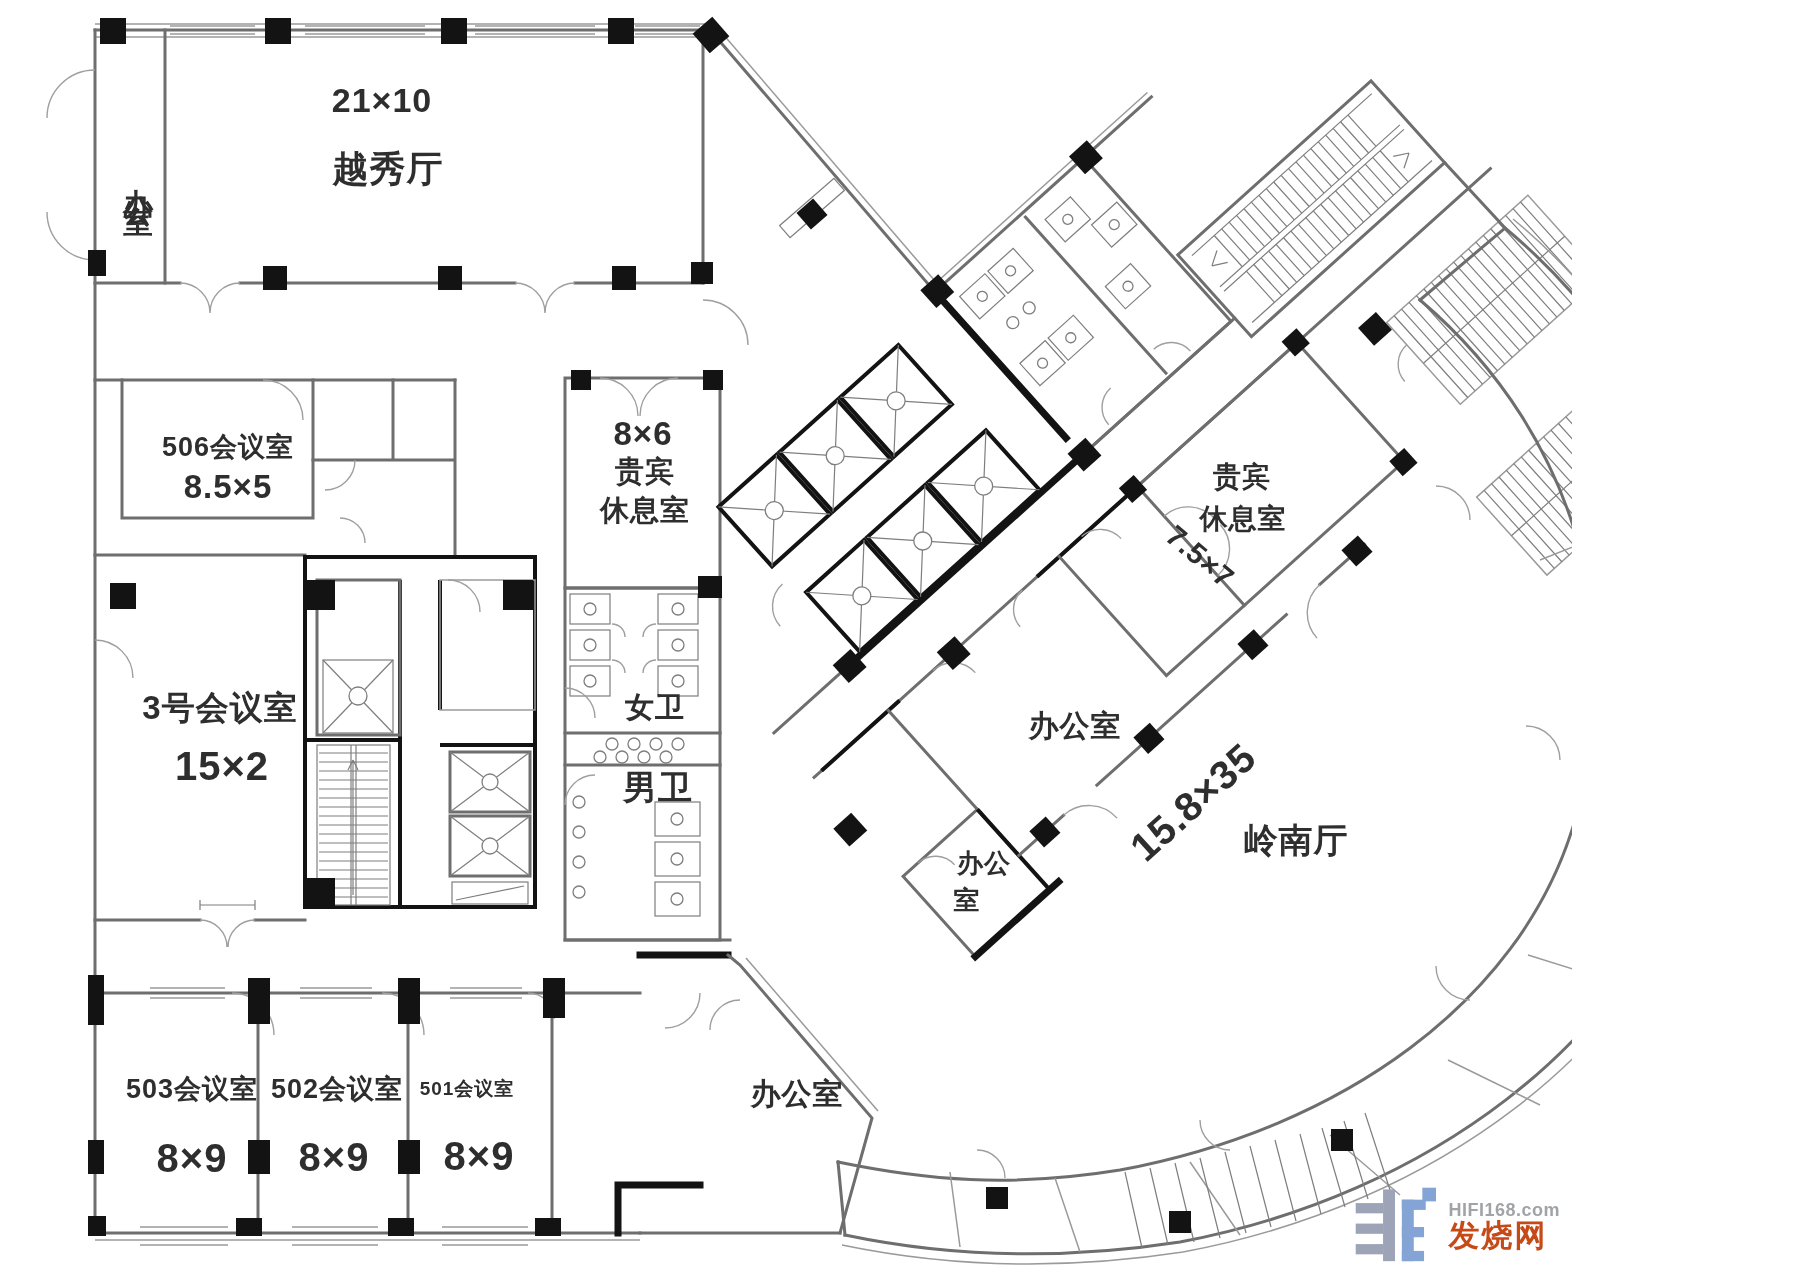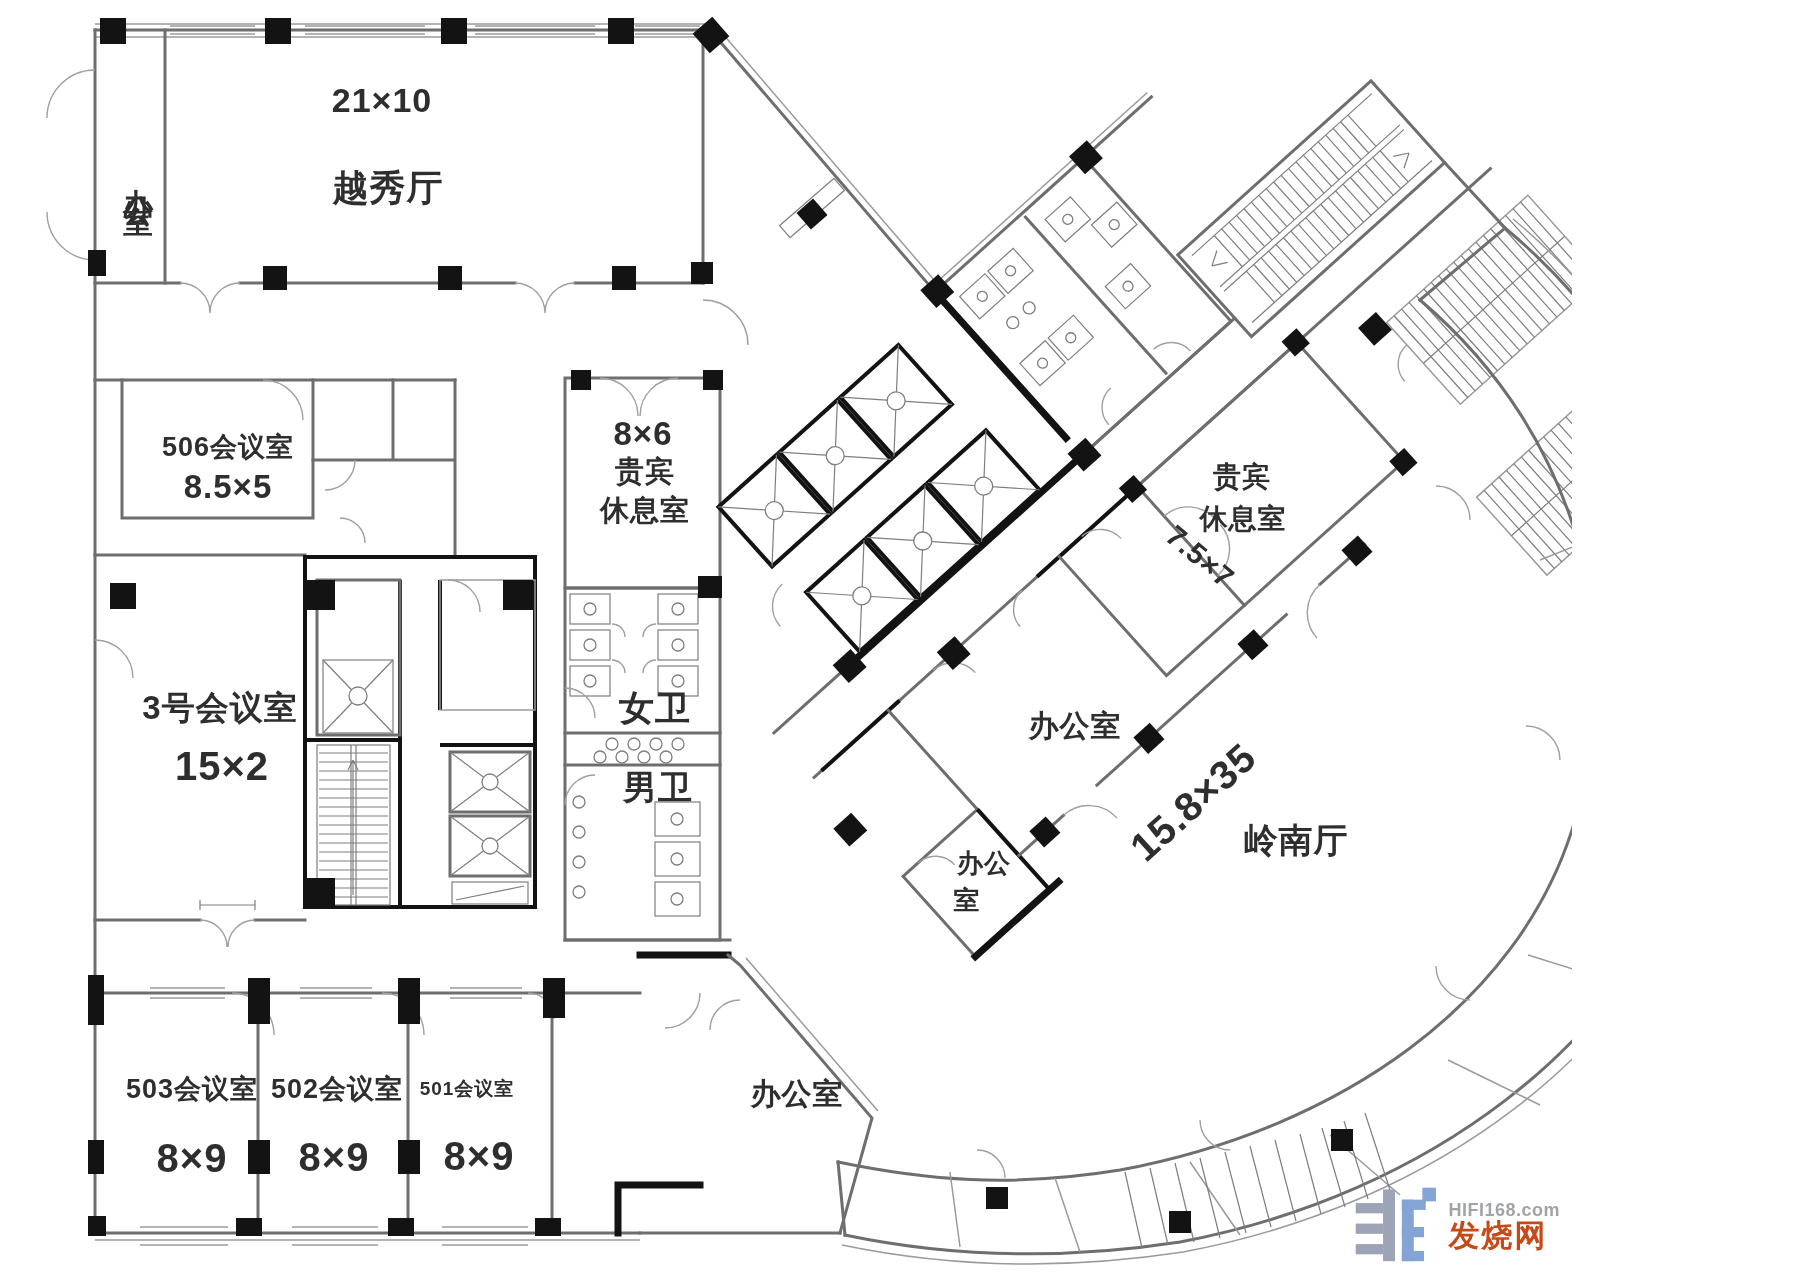--- a/index.html
+++ b/index.html
@@ -319,33 +319,33 @@
     <rect x="88" y="1216" width="18" height="20" class="col"></rect>
     <rect x="236" y="1218" width="26" height="18" class="col"></rect>
     <rect x="388" y="1218" width="26" height="18" class="col"></rect>
     <rect x="535" y="1218" width="26" height="18" class="col"></rect>
   </g>
 </svg>
 
   <div class="lbl vert" style="left:138px;top:176px;font-size:30px;">办公室</div>
 
   <div class="lbl" style="left:382px;top:100px;font-size:34px;">21×10</div>
-  <div class="lbl" style="left:388px;top:188px;font-size:36px;">越秀厅</div>
+  <div class="lbl" style="left:388px;top:172px;font-size:36px;font-family:Liberation Mono, monospace;">越秀厅</div>
 
   <div class="lbl" style="left:228px;top:447px;font-size:27px;">506会议室</div>
   <div class="lbl" style="left:218px;top:486px;font-size:33px;margin-left:10px;">8.5×5</div>
 
   <div class="lbl" style="left:643px;top:433px;font-size:33px;">8×6</div>
   <div class="lbl" style="left:645px;top:471px;font-size:29px;">贵宾</div>
   <div class="lbl" style="left:645px;top:510px;font-size:29px;">休息室</div>
 
   <div class="lbl" style="left:220px;top:707px;font-size:33px;">3号会议室</div>
   <div class="lbl" style="left:222px;top:766px;font-size:40px;">15×2</div>
 
-  <div class="lbl" style="left:655px;top:707px;font-size:35px;text-align:center;">女卫</div>
+  <div class="lbl" style="left:655px;top:707px;font-size:29px;text-align:center;">女卫</div>
   <div class="lbl" style="left:658px;top:787px;font-size:34px;">男卫</div>
 
   <div class="lbl" style="left:1242px;top:477px;font-size:28px;">贵宾</div>
   <div class="lbl" style="left:1243px;top:519px;font-size:28px;">休息室</div>
   <div class="lbl rot40" style="left:1200px;top:557px;font-size:29px;">7.5×7</div>
 
   <div class="lbl" style="left:1075px;top:726px;font-size:30px;">办公室</div>
 
   <div class="lbl rotm42" style="left:1193px;top:802px;font-size:40px;">15.8×35</div>
   <div class="lbl" style="left:1296px;top:840px;font-size:34px;">岭南厅</div>

